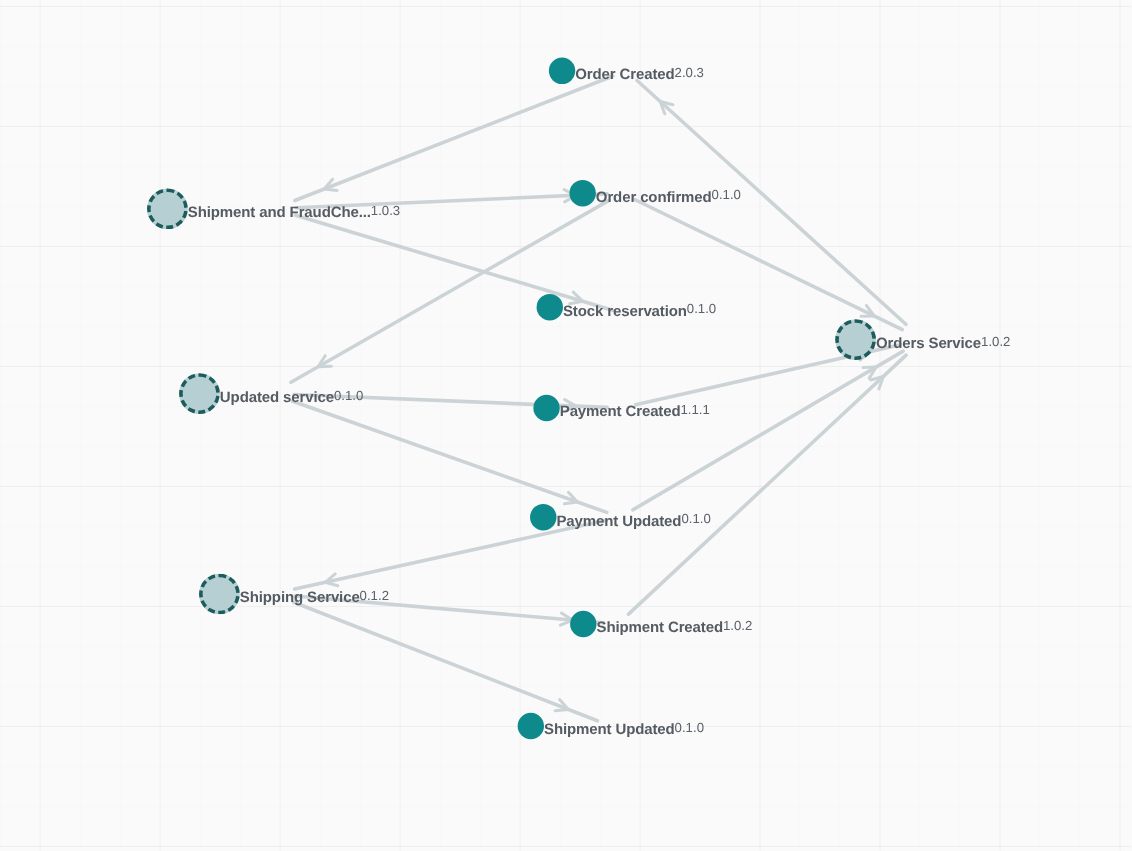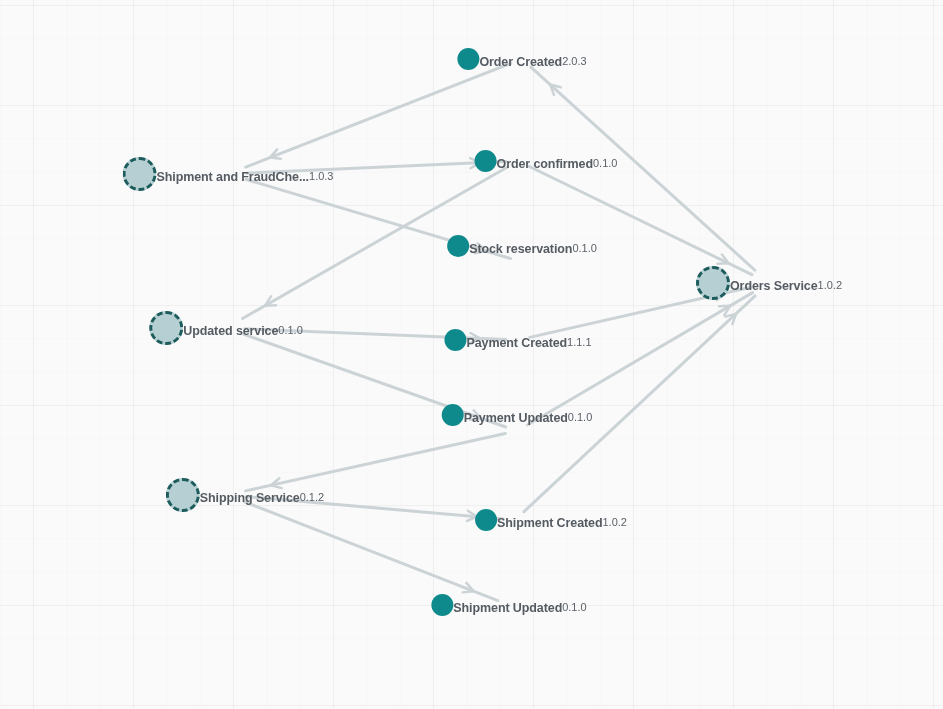--- a/index.html
+++ b/index.html
@@ -125,31 +125,31 @@
       <div class="node event" style="left: 522px; top: 59px;">
         <div class="node-dot"></div>
         <div class="node-label">Order Created</div>
         <div class="node-version">2.0.3</div>
       </div>
       <div class="node event" style="left: 518px; top: 161px; margin-left: 28px;">
         <div class="node-dot"></div>
         <div class="node-label">Order confirmed</div>
         <div class="node-version">0.1.0</div>
       </div>
-      <div class="node event" style="left: 522px; top: 246px;">
+      <div class="node event" style="left: 522px; top: 256px;">
         <div class="node-dot"></div>
         <div class="node-label">Stock reservation</div>
         <div class="node-version">0.1.0</div>
       </div>
       <div class="node event" style="left: 518px; top: 340px;">
         <div class="node-dot"></div>
         <div class="node-label">Payment Created</div>
         <div class="node-version">1.1.1</div>
       </div>
-      <div class="node event" style="left: 517px; top: 415px;">
+      <div class="node event" style="left: 517px; top: 431px;">
         <div class="node-dot"></div>
         <div class="node-label">Payment Updated</div>
         <div class="node-version">0.1.0</div>
       </div>
       <div class="node event" style="left: 515px; top: 520px; margin-left: 36px;">
         <div class="node-dot"></div>
         <div class="node-label">Shipment Created</div>
         <div class="node-version">1.0.2</div>
       </div>
       <div class="node event" style="left: 509px; top: 605px;">

